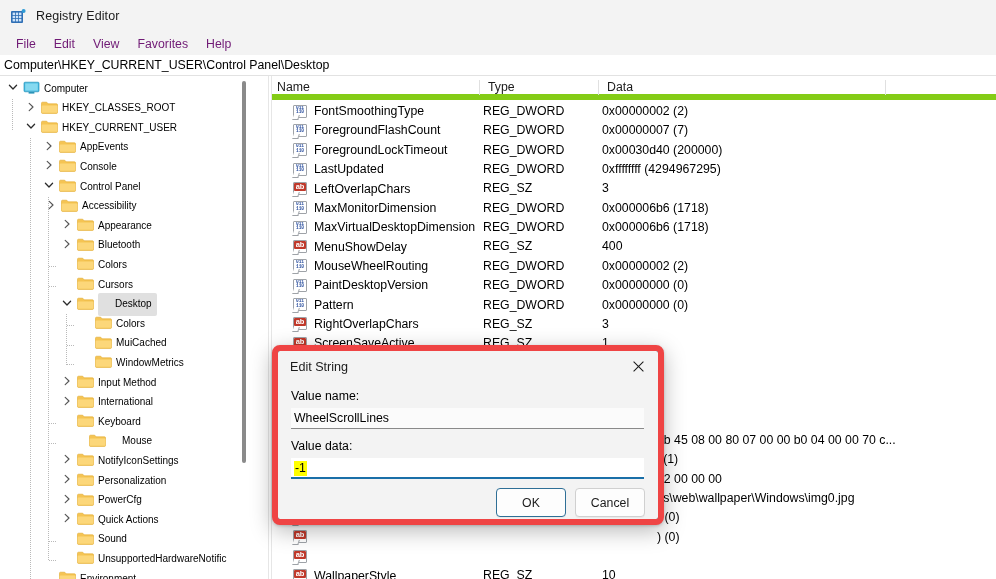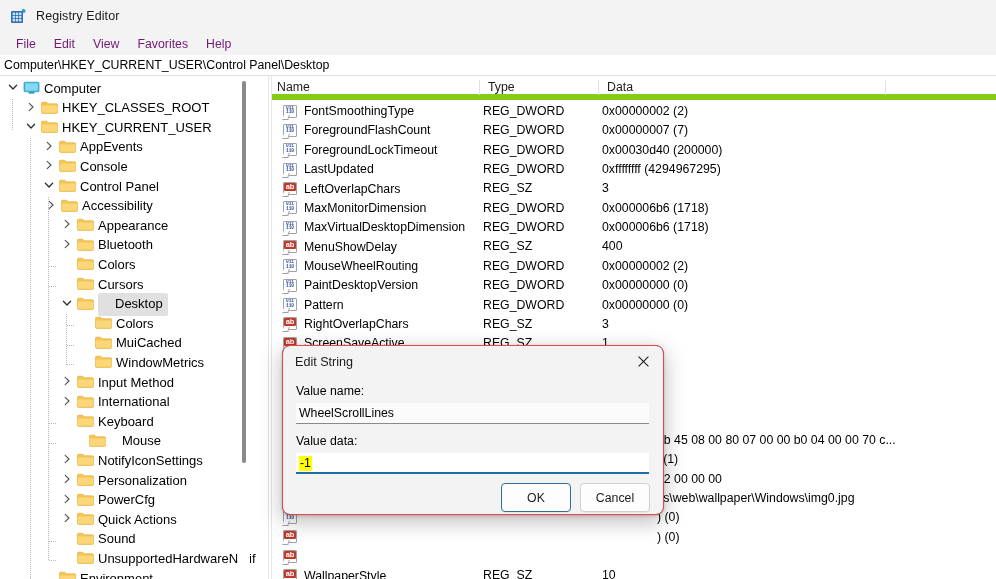--- a/index.html
+++ b/index.html
@@ -47,21 +47,21 @@
   .content{position:absolute;left:0;top:76px;width:996px;height:503px;background:#fff;}
 
   
   .treepane{
     position:absolute;left:0;top:0;width:256px;height:503px;
     background:#ffffff;overflow:hidden;
   }
   .tree{position:absolute;left:0;top:3px;width:256px;}
   .tnode{
     position:relative;height:20px;line-height:20px;white-space:nowrap;
-    display:flex;align-items:center;font-size:13px;color:#000;cursor:default;
+    display:flex;align-items:center;font-size:10px;color:#000;cursor:default;
   }
   .tnode .twist{
     width:16px;height:16px;flex:0 0 auto;position:relative;
   }
   .tnode .twist svg{display:block;}
   .tnode .ticon{width:17px;height:16px;flex:0 0 auto;position:relative;margin-right:4px;}
   .tnode .tlabel{padding:1px 4px 2px 0;border-radius:2px;}
   .tnode.sel .tlabel{background:#e0e0e0;padding-left:17px;padding-right:5px;}
 
   
@@ -97,21 +97,21 @@
   .hcell{position:absolute;top:0;height:23px;line-height:23px;font-size:12.3px;color:#1b1b1b;
     padding-left:5px;box-sizing:border-box;}
   .hdiv{position:absolute;top:4px;width:1px;height:15px;background:#e0e0e0;}
 
   .rows{position:absolute;left:0;top:24px;width:724px;height:479px;}
   .row{
     position:absolute;left:0;width:724px;height:19.3px;
     display:block;white-space:nowrap;
   }
   .cell-name{position:absolute;left:0;top:0;height:19.3px;display:flex;align-items:center;}
-  .ricon{width:16px;height:16px;margin-left:11px;margin-right:5px;flex:0 0 auto;position:relative;}
+  .ricon{width:16px;height:16px;margin-left:21px;margin-right:5px;flex:0 0 auto;position:relative;}
   .rname{font-size:12.3px;color:#000;line-height:19px;}
   .cell-type{position:absolute;left:211px;top:0;height:19.3px;line-height:19px;font-size:12.3px;color:#000;}
   .cell-data{position:absolute;left:330px;top:0;height:19.3px;line-height:19px;font-size:12.3px;color:#000;}
 
   
   .icon-sz, .icon-dword{
     width:16px;height:16px;position:relative;display:block;
   }
   .icon-sz .pg,.icon-dword .pg{
     position:absolute;left:0;top:1px;width:14px;height:13px;
@@ -131,22 +131,22 @@
     border:0;overflow:hidden;
   }
   .icon-dog{
     position:absolute;left:0px;bottom:0px;width:6px;height:5px;
     background:#ffffff;border-right:1px solid #9fa3a8;border-bottom:1px solid #9fa3a8;
     transform:skewX(-18deg);box-sizing:border-box;
   }
 
   
   .dlg{
-    position:absolute;left:282px;top:345px;width:380px;height:168px;
-    background:#0f172a;border:1px solid #ef4444;border-radius:8px;
+    position:absolute;left:272px;top:345px;width:380px;height:168px;
+    background:#0f172a;border:6px solid #ef4444;border-radius:8px;
     box-shadow:0 6px 22px rgba(0,0,0,.28),0 1px 3px rgba(0,0,0,.18);
     overflow:hidden;
   }
   .dlg-title{
     position:absolute;left:0;top:0;width:380px;height:32px;
     display:flex;align-items:center;background:#f3f3f3;
   }
   .dlg-title .t{margin-left:12px;font-size:12.6px;color:#1b1b1b;}
   .dlg-close{
     position:absolute;right:0;top:0;width:40px;height:31px;

